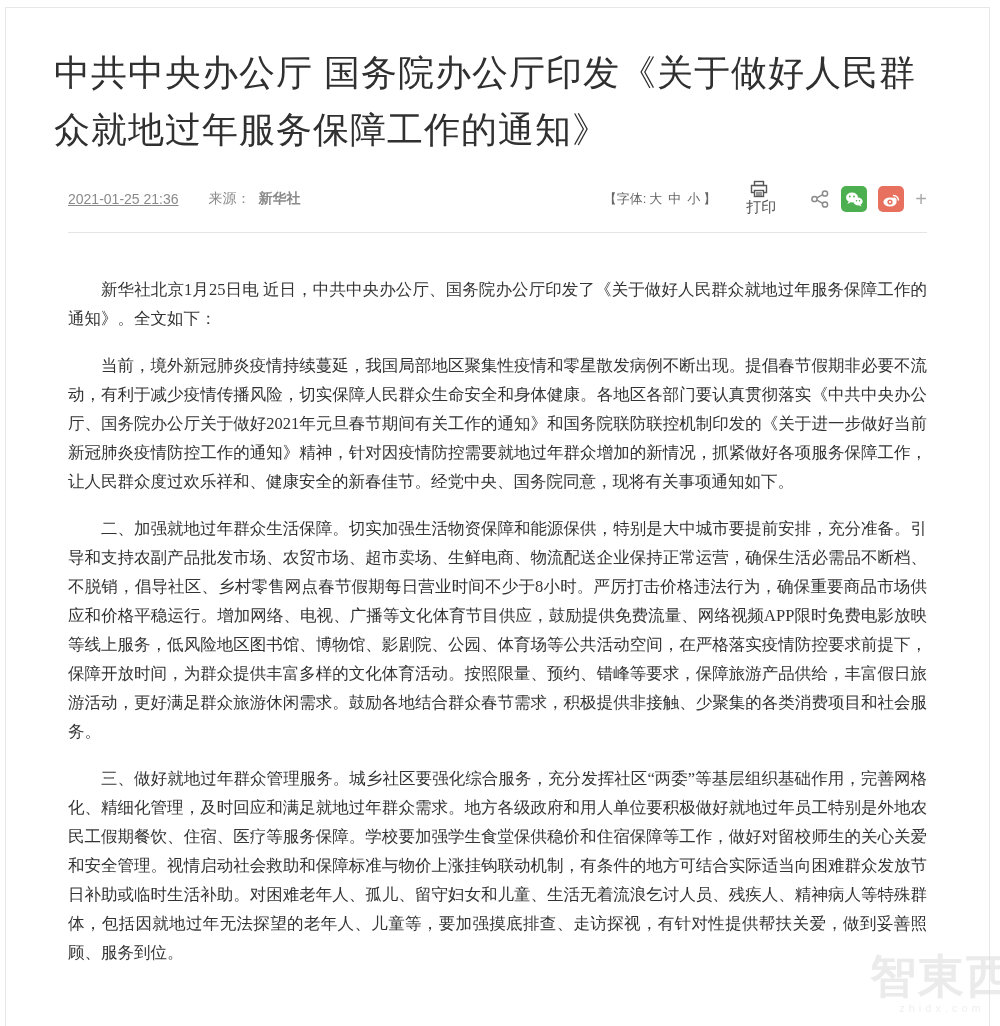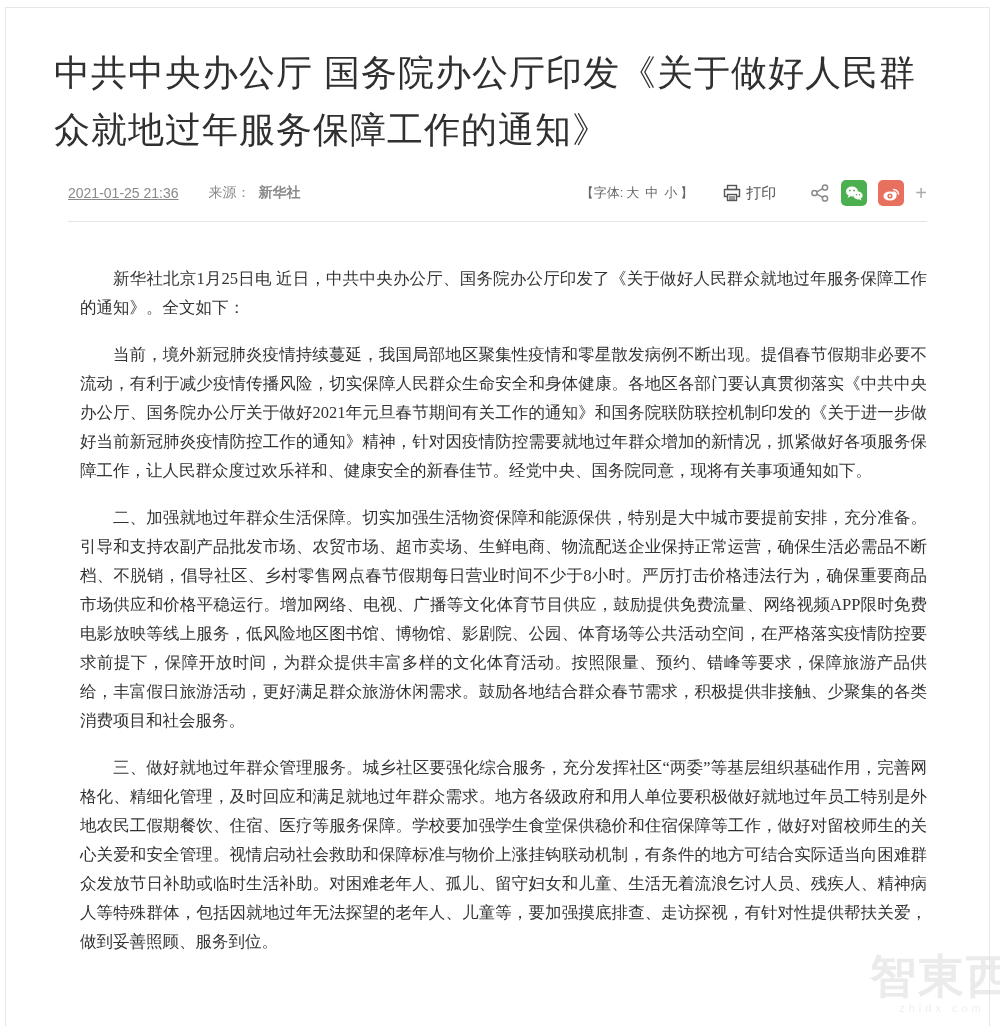--- a/index.html
+++ b/index.html
@@ -38,20 +38,21 @@
   .meta-source-label { margin-left: 30px; color: #8a8a8a; }
   .meta-source { margin-left: 8px; color: #8a8a8a; font-weight: bold; }
   .meta-right { display: flex; align-items: center; color: #666; }
   .font-size-widget { display: flex; align-items: center; font-size: 13px; color: #666; }
   .font-size-widget .fs-link { margin: 0 3px; cursor: pointer; }
   .print-button {
     display: flex; align-items: center;
     margin-left: 30px;
     font-size: 15px; color: #555;
     cursor: pointer;
+    flex-direction: column;
   }
   .print-button svg { margin-right: 5px; }
   .share-group { display: flex; align-items: center; margin-left: 34px; }
   .share-nodes { cursor: pointer; display: flex; align-items: center; }
   .share-badge {
     width: 26px; height: 26px;
     border-radius: 5px;
     margin-left: 11px;
     display: flex; align-items: center; justify-content: center;
     cursor: pointer;
@@ -75,21 +76,20 @@
     margin: 42px 62px 0;
     font-family: "Liberation Serif", "DejaVu Serif", serif;
     font-size: 16.5px;
     line-height: 29px;
     color: #333333;
     text-align: justify;
   }
   .article-body p {
     text-indent: 2em;
     margin-bottom: 18px;
-    margin-left: 12px;
   }
   .watermark {
     position: absolute;
     right: -14px; top: 952px;
     text-align: center;
     opacity: 0.55;
     pointer-events: none;
   }
   .watermark .wm-logo {
     font-size: 46px;

